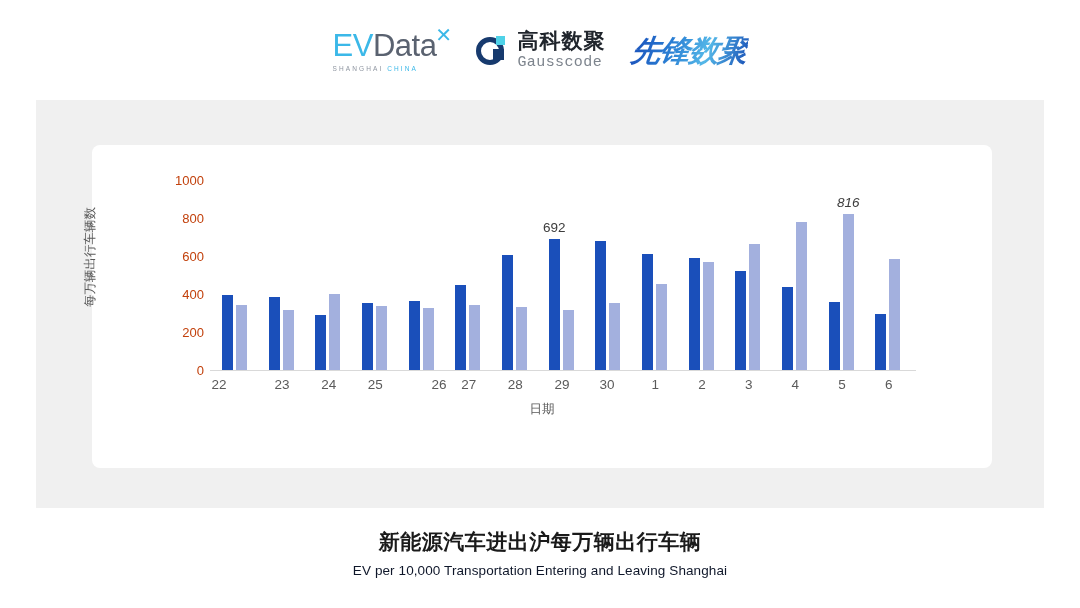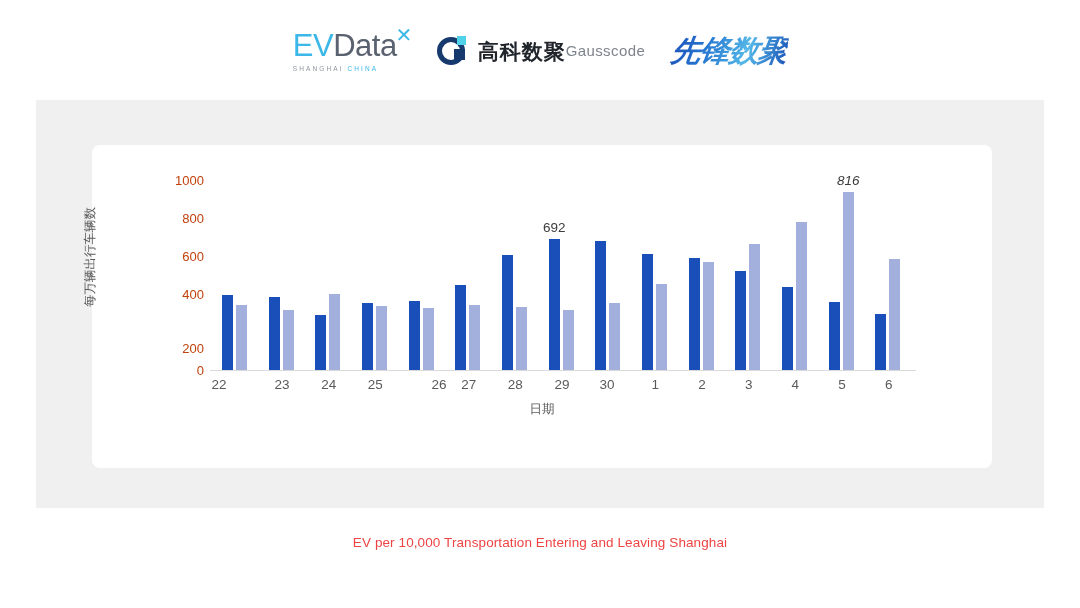--- a/index.html
+++ b/index.html
@@ -85,21 +85,21 @@
     left: 17px; top: 15px;
     width: 11px; height: 11px;
     background: #173a6e;
   }
   .gauss-mark .sq-light {
     position: absolute;
     left: 20px; top: 2px;
     width: 9px; height: 9px;
     background: #4fd2e8;
   }
-  .gauss-text { display: flex; line-height: 1; }
+  .gauss-text { display: flex; flex-direction: column; line-height: 1; font-family: Liberation Mono, monospace; }
   .gauss-text .cn {
     font-size: 21px;
     color: #20252c;
     font-weight: 700;
     letter-spacing: 1px;
   }
   .gauss-text .en {
     font-size: 15px;
     color: #7d848d;
     letter-spacing: 0.4px;
@@ -249,21 +249,21 @@
   }
   #footer-title {
     font-size: 21px;
     font-weight: 700;
     color: #1a1a1a;
     letter-spacing: 0.5px;
   }
   #footer-subtitle {
     margin-top: 7px;
     font-size: 13.5px;
-    color: #ef4444;
+    color: #0f172a;
     letter-spacing: 0.1px;
   }
 </style>
 </head>
 <body>
 
 <div id="logo-bar">
 
   <div class="logo-evdata">
     <div class="word">
@@ -292,21 +292,21 @@
 </div>
 
 <div id="outer-panel"></div>
 
 <div id="chart-card">
   <div id="chart">
 
     <div id="y-axis-title">每万辆出行车辆数</div>
     <div id="y-ticks">
         <div class="y-tick-label" style="top: 225px;">0</div>
-        <div class="y-tick-label" style="top: 187px; margin-top: 16px;">200</div>
+        <div class="y-tick-label" style="top: 187px;">200</div>
         <div class="y-tick-label" style="top: 149px;">400</div>
         <div class="y-tick-label" style="top: 111px;">600</div>
         <div class="y-tick-label" style="top: 73px;">800</div>
         <div class="y-tick-label" style="top: 35px;">1000</div>
       </div>
 
     <div id="baseline"></div>
     <div id="plot">
         <div class="bar-group" style="left: 0px; width: 46.6667px;">
           <div class="bar out" style="height: 75.24px; background: rgb(26, 79, 186);"></div>
@@ -357,21 +357,21 @@
         <div class="bar-group" style="left: 513.333px; width: 46.6667px;">
           <div class="bar out" style="height: 98.8px; background: rgb(26, 79, 186);"></div>
           <div class="bar back" style="height: 125.78px; background: rgb(163, 176, 222);"></div>
         </div>
         <div class="bar-group" style="left: 560px; width: 46.6667px;">
           <div class="bar out" style="height: 83.41px; background: rgb(26, 79, 186);"></div>
           <div class="bar back" style="height: 148.39px; background: rgb(163, 176, 222);"></div>
         </div>
         <div class="bar-group" style="left: 606.667px; width: 46.6667px;">
           <div class="bar out" style="height: 67.83px; background: rgb(26, 79, 186);"></div>
-          <div class="bar back" style="height: 178px; background: rgb(163, 176, 222); font-style: italic;">
+          <div class="bar back" style="height: 156px; background: rgb(163, 176, 222); font-style: italic;">
             <span class="bar-label">816</span>
           </div>
         </div>
         <div class="bar-group" style="left: 653.333px; width: 46.6667px;">
           <div class="bar out" style="height: 56.24px; background: rgb(26, 79, 186);"></div>
           <div class="bar back" style="height: 110.77px; background: rgb(163, 176, 222);"></div>
         </div>
       </div>
 
     <div id="x-axis-title">日期</div>
@@ -388,14 +388,15 @@
       <div class="x-tick-label" style="left: 540.333px;">1</div>
       <div class="x-tick-label" style="left: 587px;">2</div>
       <div class="x-tick-label" style="left: 633.667px;">3</div>
       <div class="x-tick-label" style="left: 680.333px;">4</div>
       <div class="x-tick-label" style="left: 727px;">5</div>
       <div class="x-tick-label" style="left: 773.667px;">6</div>
     </div>
 </div>
 
 <div id="footer">
+  <div id="footer-title">新能源汽车进出沪每万辆出行车辆</div>
   <div id="footer-subtitle">EV per 10,000 Transportation Entering and Leaving Shanghai</div>
 </div>
 
 </body></html>

